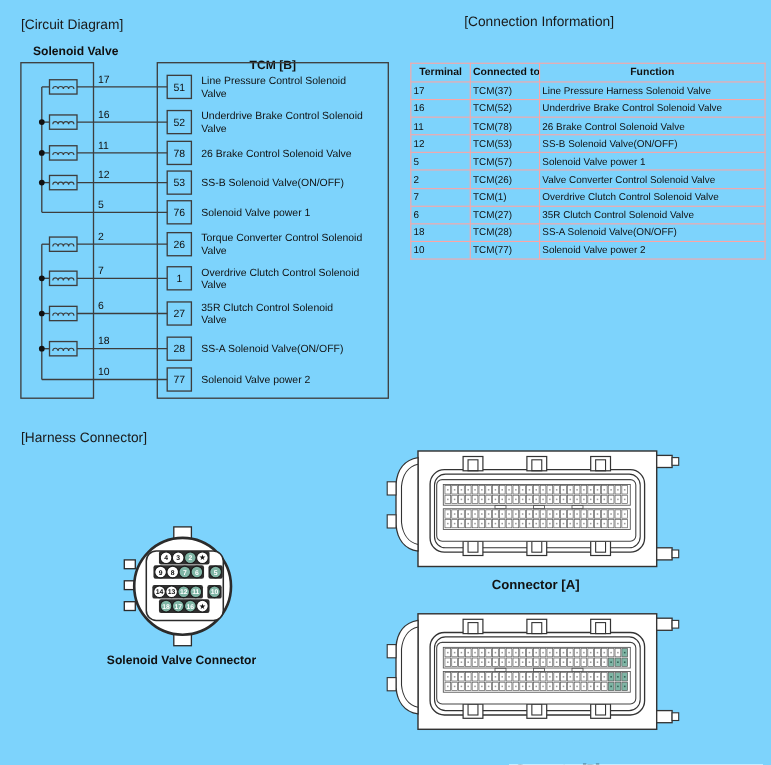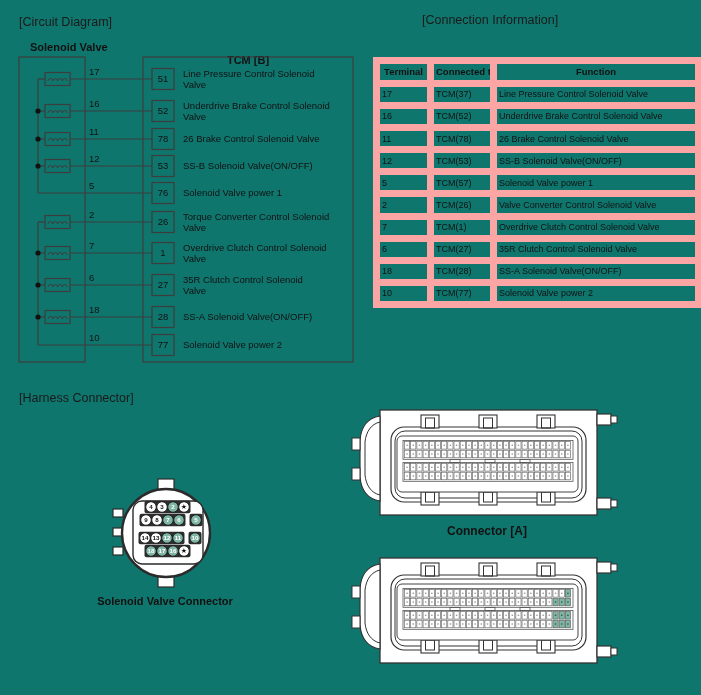--- a/index.html
+++ b/index.html
@@ -1,25 +1,25 @@
 <!DOCTYPE html>
 <html><head>
 <meta charset="utf-8">
 <style>
   html,body{margin:0;padding:0;background:#fff;}
-  #page{position:relative;width:701px;height:695px;background:#0f766e;overflow:hidden;
+  #page{position:relative;width:701px;height:695px;background:#7dd3fc;overflow:hidden;
         font-family:"Liberation Sans","DejaVu Sans",sans-serif;color:#111;}
   .sec-title{position:absolute;font-size:12.5px;letter-spacing:0;color:#1a1a1a;}
   .bold-label{position:absolute;font-size:11px;font-weight:bold;color:#111;}
   .center{text-align:center;}
   svg{position:absolute;overflow:visible;}
   
   #conn-table{position:absolute;left:373px;top:57px;width:322px;border-collapse:collapse;
               table-layout:fixed;}
-  #conn-table th,#conn-table td{border:7px solid #fca5a5;vertical-align:middle;
+  #conn-table th,#conn-table td{border:1px solid #fca5a5;vertical-align:middle;
               padding:1px 2px;line-height:1.15;overflow:hidden;white-space:nowrap;}
   #conn-table th{font-size:9.5px;font-weight:bold;height:14px;}
   #conn-table td{font-size:9px;height:13.1px;}
   #conn-table col.c1{width:54px;} #conn-table col.c2{width:63px;} #conn-table col.c3{width:205px;}
 </style>
 </head>
 <body>
 
 <div id="page">
 
@@ -152,21 +152,21 @@
       <tr>
         <th>Terminal</th>
         <th>Connected to</th>
         <th>Function</th>
       </tr>
     </thead>
     <tbody id="conn-table-body">
         <tr>
           <td>17</td>
           <td>TCM(37)</td>
-          <td>Line Pressure Control Solenoid Valve</td>
+          <td>Line Pressure Harness Solenoid Valve</td>
         </tr>
         <tr>
           <td>16</td>
           <td>TCM(52)</td>
           <td>Underdrive Brake Control Solenoid Valve</td>
         </tr>
         <tr>
           <td>11</td>
           <td>TCM(78)</td>
           <td>26 Brake Control Solenoid Valve</td>

